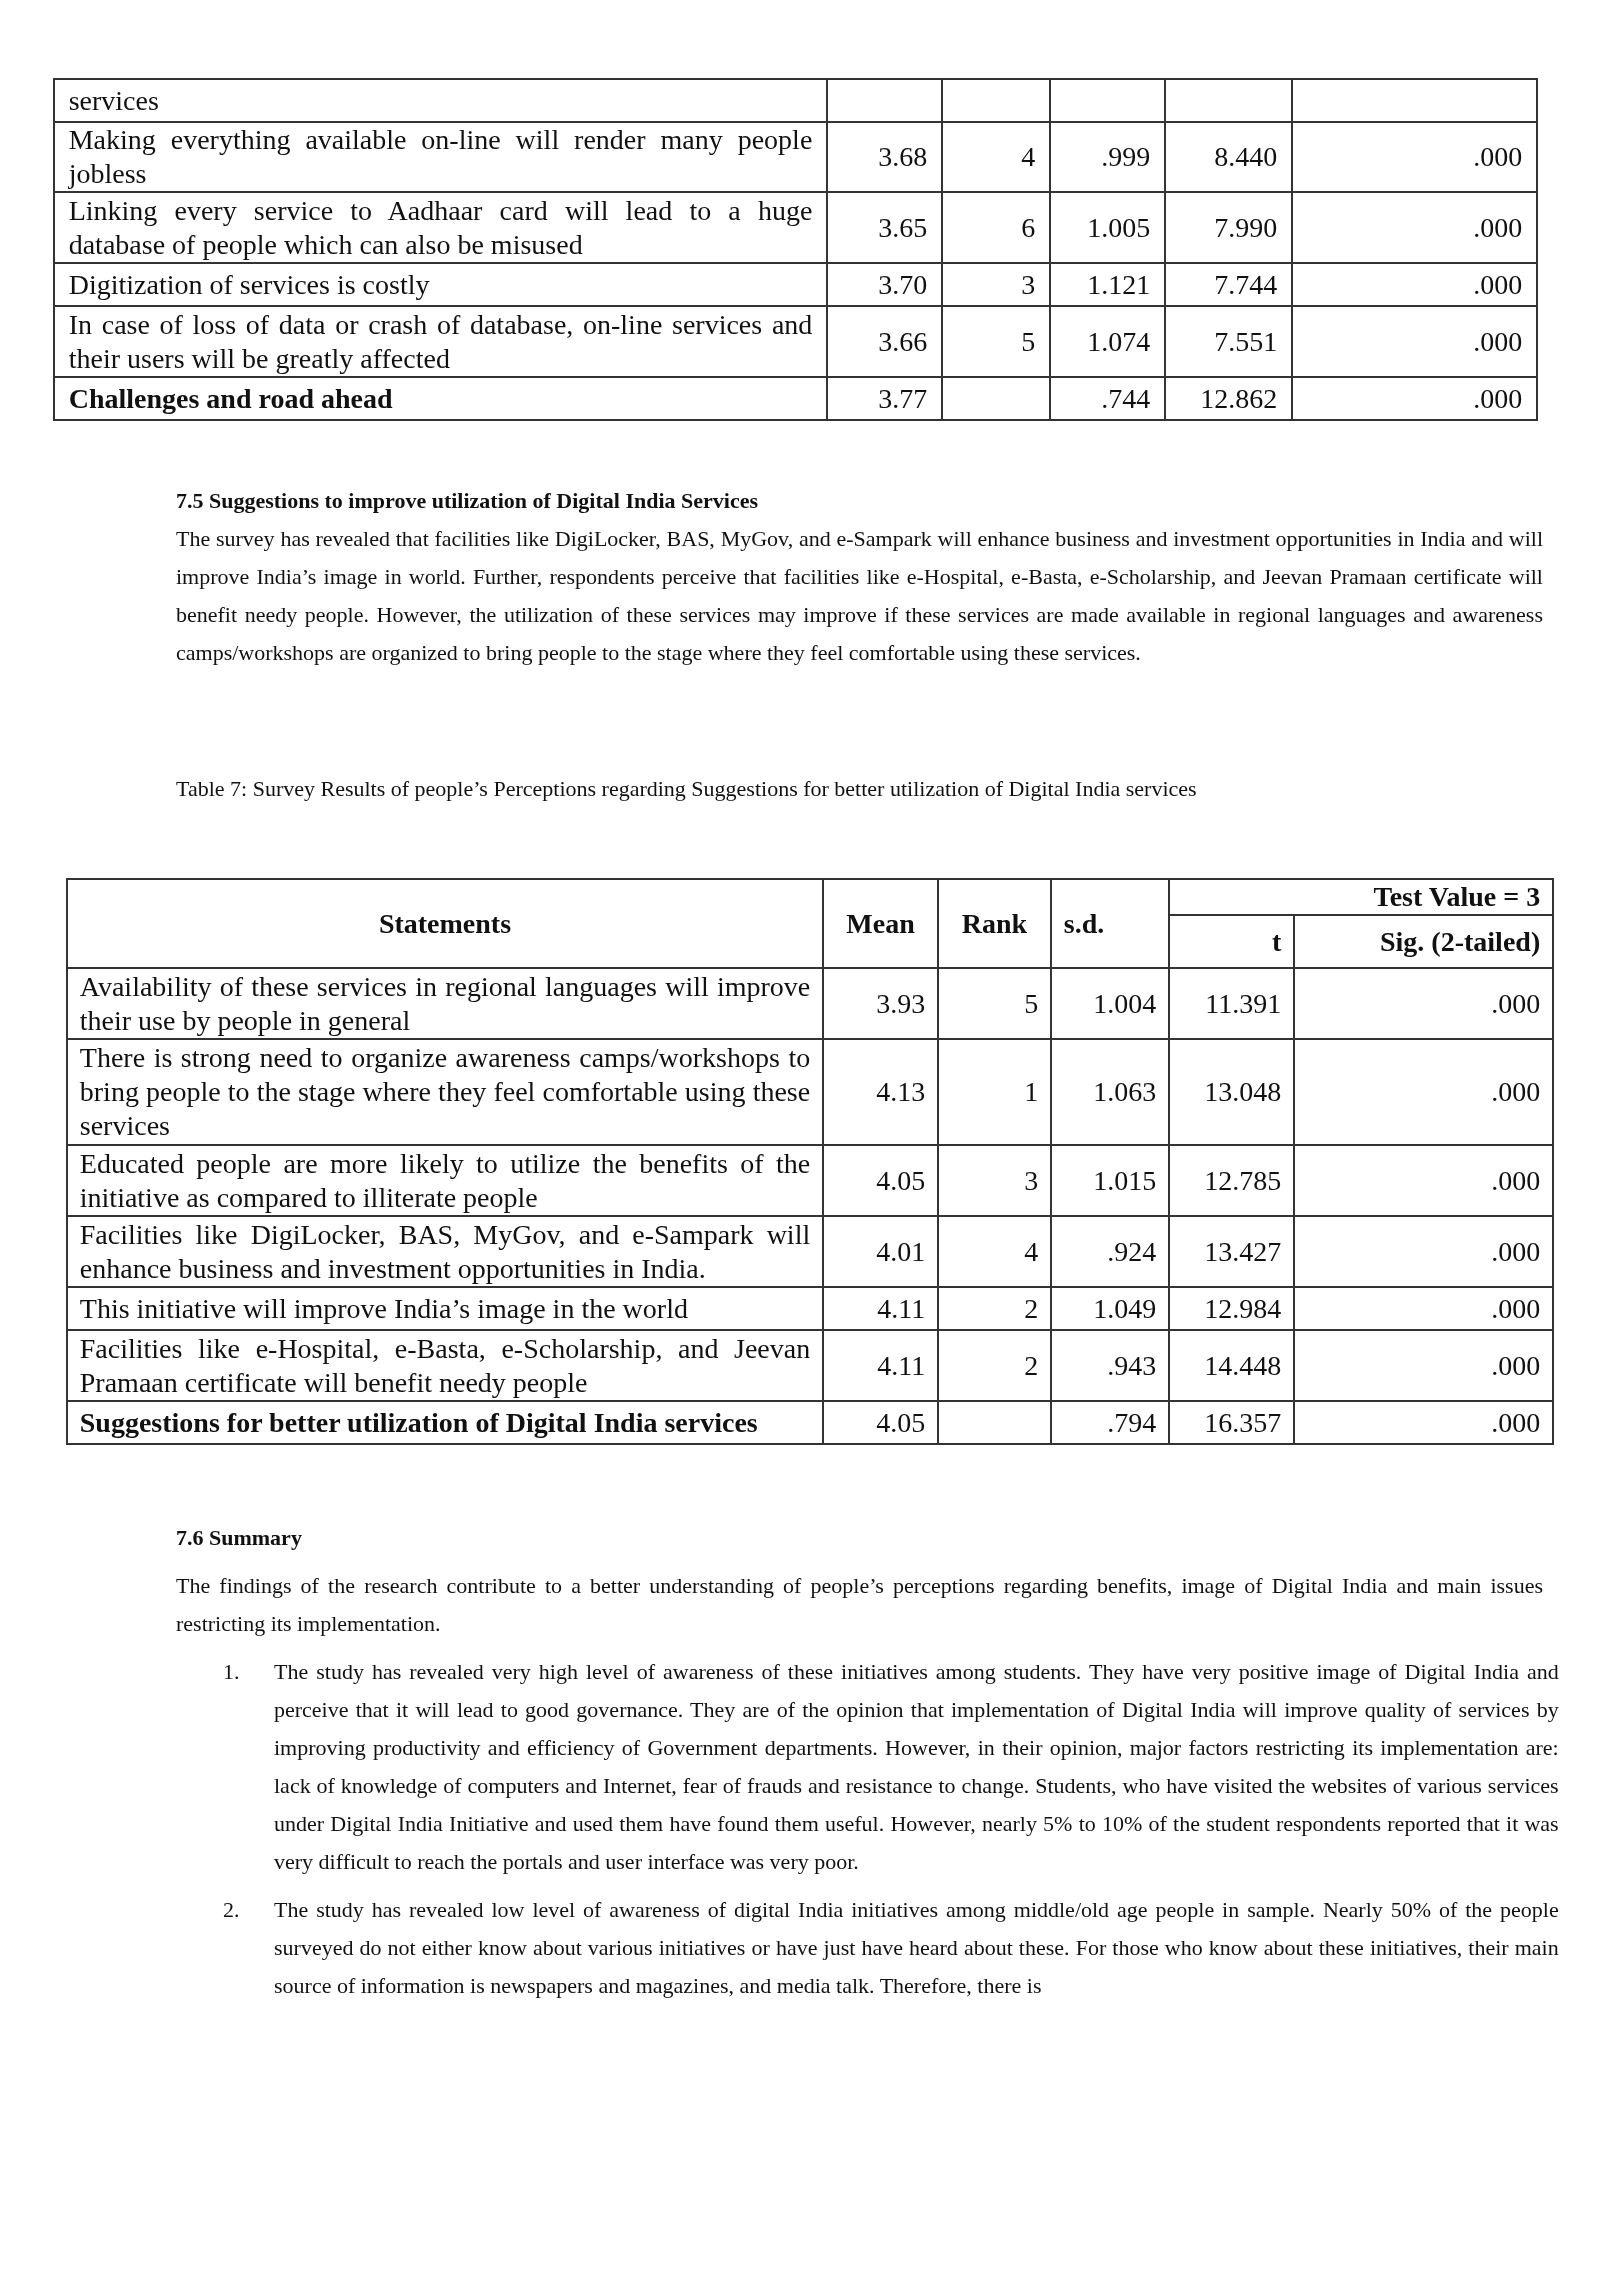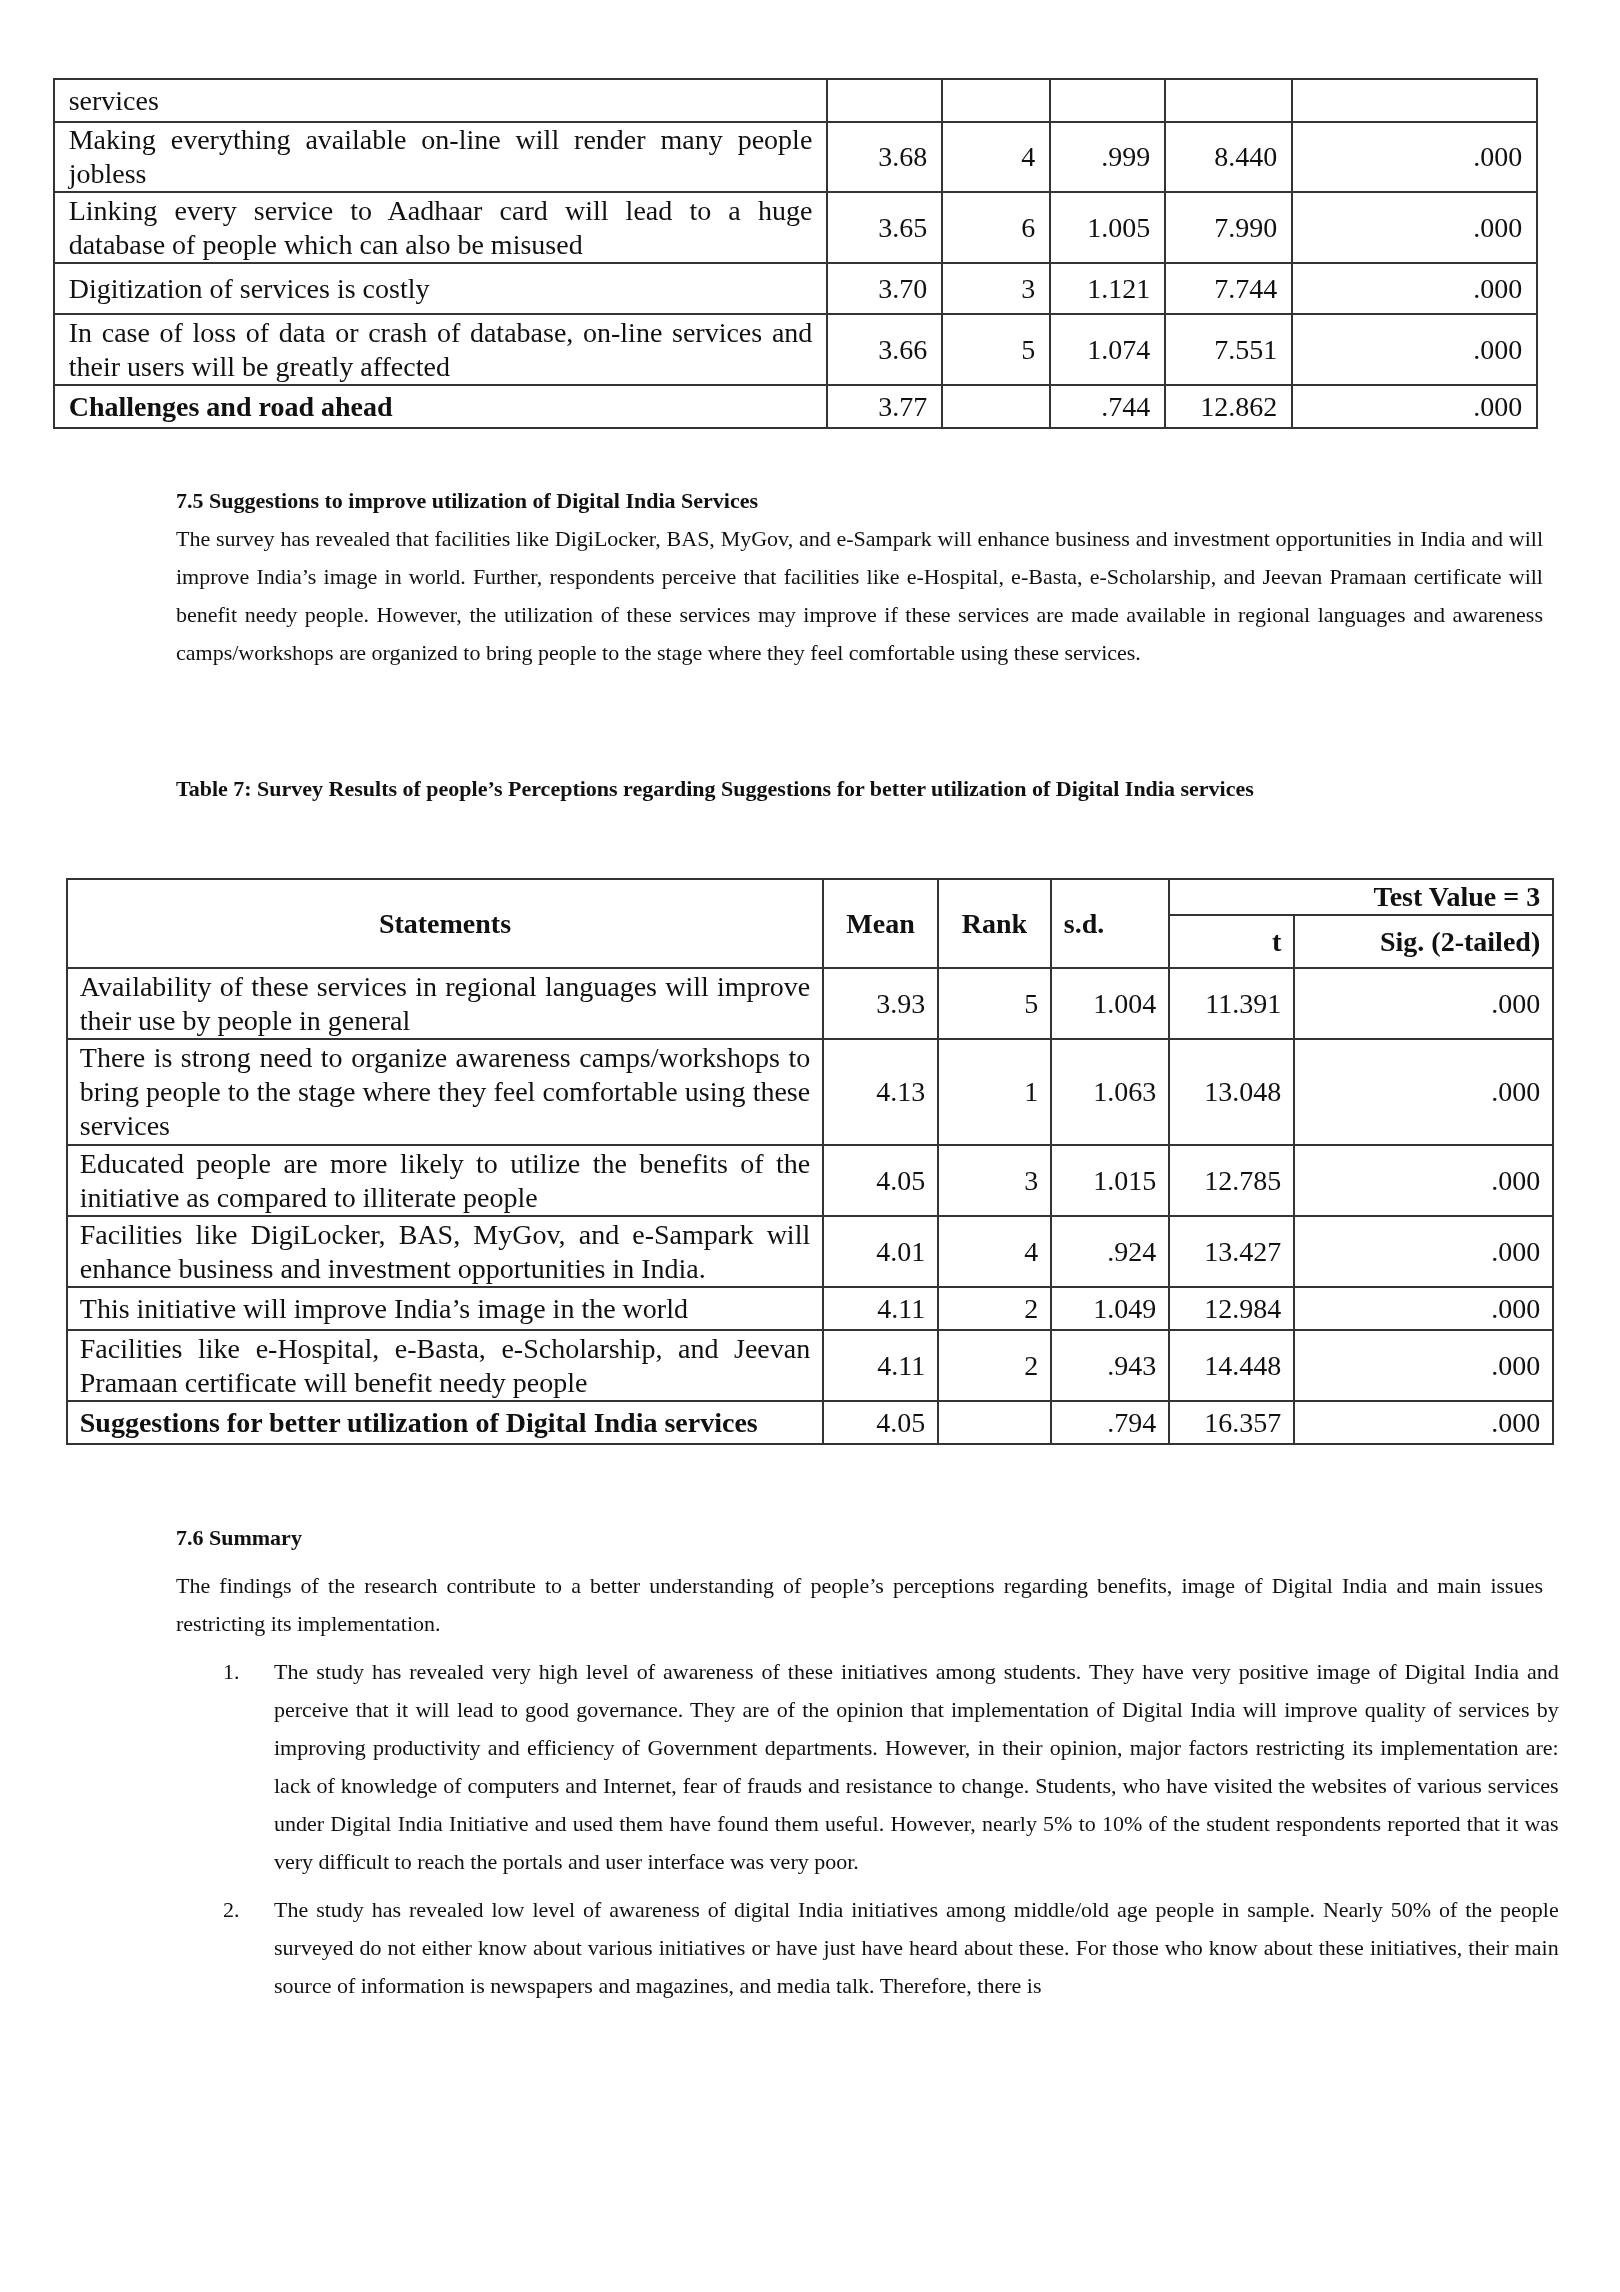--- a/index.html
+++ b/index.html
@@ -38,21 +38,21 @@
     #t7 col.c5 { width: 259px; }
 
     .section {
       position: absolute; left: 176px; width: 1367px;
       font-size: 22px; line-height: 38px;
     }
     .section p { margin: 0; text-align: justify; }
     .heading { font-weight: bold; }
 
     #sec75 { top: 482px; }
-    #tab7cap { top: 770px; font-weight: bold; }
+    #tab7cap { top: 770px; font-weight: normal; }
     #sec76 { top: 1519px; }
     #sec76 .heading { margin-bottom: 9.8px; }
     #summary-list {
       list-style: none; margin: 9.8px 0 0 0; padding: 0;
     }
     #summary-list li {
       position: relative; padding-left: 98px; margin-left: 0px; text-align: justify;
       margin-bottom: 9.8px;
     }
     #summary-list li .num {
@@ -90,21 +90,21 @@
       <td class="num">.000</td>
     </tr>
     <tr style="height:71px">
       <td class="stmt">Linking every service to Aadhaar card will lead to a huge database of people which can also be misused</td>
       <td class="num">3.65</td>
       <td class="num">6</td>
       <td class="num">1.005</td>
       <td class="num">7.990</td>
       <td class="num">.000</td>
     </tr>
-    <tr style="height:51px">
+    <tr style="height:43px">
       <td class="stmt">Digitization of services is costly</td>
       <td class="num">3.70</td>
       <td class="num">3</td>
       <td class="num">1.121</td>
       <td class="num">7.744</td>
       <td class="num">.000</td>
     </tr>
     <tr style="height:71px">
       <td class="stmt">In case of loss of data or crash of database, on-line services and their users will be greatly affected</td>
       <td class="num">3.66</td>

